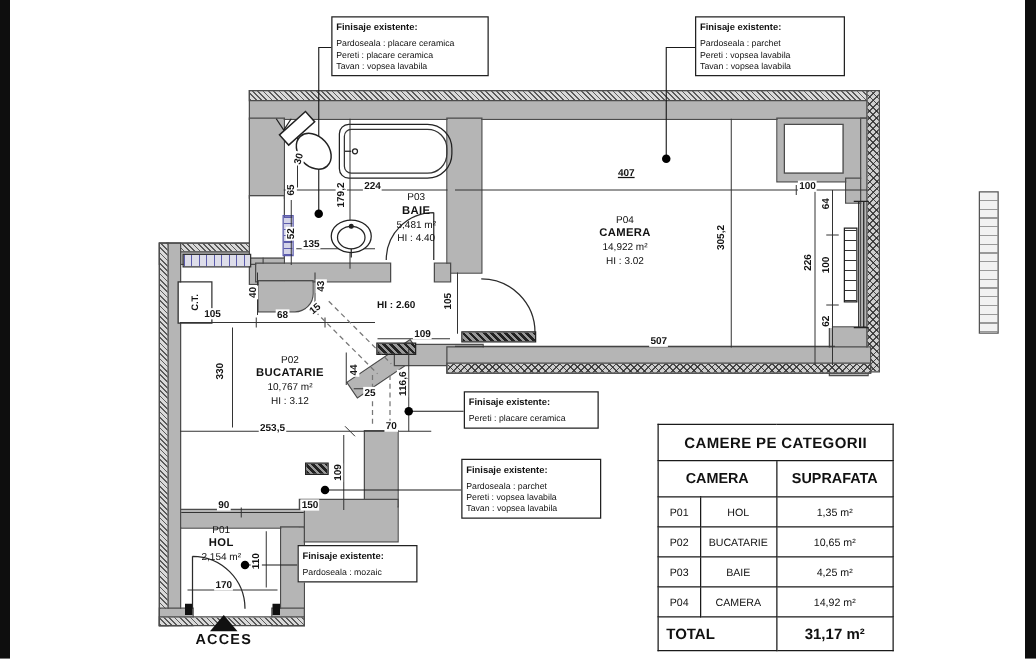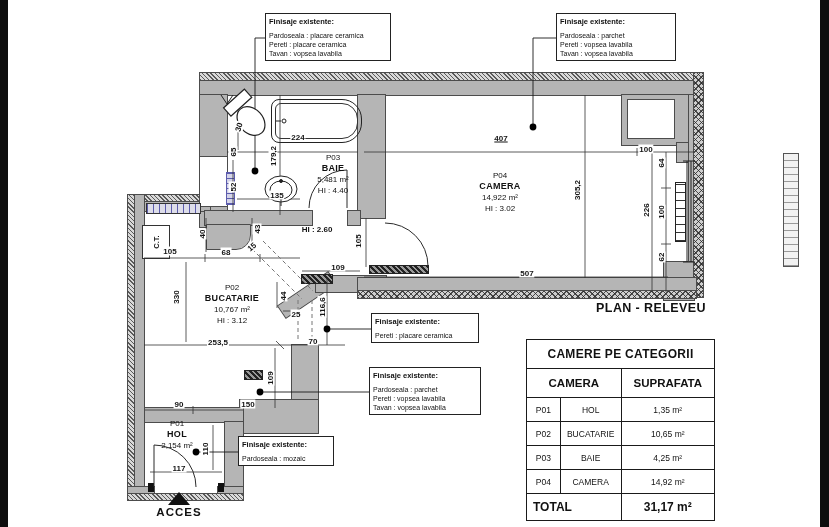--- a/index.html
+++ b/index.html
@@ -171,26 +171,26 @@
       <circle cx="281" cy="181" r="1.5" fill="#222"></circle>
     </g>
 
     <g stroke="#222" stroke-width="1" fill="#fff">
       <circle cx="284" cy="121" r="2"></circle>
         <path d="M276 121H281" fill="none"></path>
     </g>
   </svg>
 
   <div id="dims">
-      <span class="dim" style="left: 298px; top: 137px; transform: translate(-50%, -50%) rotate(0deg);">224</span>
+      <span class="dim" style="left: 298px; top: 149px; transform: translate(-50%, -50%) rotate(0deg);">224</span>
       <span class="dim" style="left: 273px; top: 156px; transform: translate(-50%, -50%) rotate(-90deg);">179,2</span>
       <span class="dim" style="left: 233px; top: 152px; transform: translate(-50%, -50%) rotate(-90deg);">65</span>
       <span class="dim" style="left: 239px; top: 127px; transform: translate(-50%, -50%) rotate(-75deg);">30</span>
       <span class="dim" style="left: 233px; top: 187px; transform: translate(-50%, -50%) rotate(-90deg);">52</span>
-      <span class="dim" style="left: 277px; top: 195px; transform: translate(-50%, -50%) rotate(0deg);">135</span>
+      <span class="dim" style="left: 249px; top: 195px; transform: translate(-50%, -50%) rotate(0deg);">135</span>
       <span class="dim" style="left: 501px; top: 138px; transform: translate(-50%, -50%) rotate(0deg); text-decoration: underline;">407</span>
       <span class="dim" style="left: 646px; top: 149px; transform: translate(-50%, -50%) rotate(0deg);">100</span>
       <span class="dim" style="left: 577px; top: 190px; transform: translate(-50%, -50%) rotate(-90deg);">305,2</span>
       <span class="dim" style="left: 646px; top: 210px; transform: translate(-50%, -50%) rotate(-90deg);">226</span>
       <span class="dim" style="left: 661px; top: 163px; transform: translate(-50%, -50%) rotate(-90deg);">64</span>
       <span class="dim" style="left: 661px; top: 212px; transform: translate(-50%, -50%) rotate(-90deg);">100</span>
       <span class="dim" style="left: 661px; top: 257px; transform: translate(-50%, -50%) rotate(-90deg);">62</span>
       <span class="dim" style="left: 527px; top: 273px; transform: translate(-50%, -50%) rotate(0deg);">507</span>
       <span class="dim" style="left: 358px; top: 241px; transform: translate(-50%, -50%) rotate(-90deg);">105</span>
       <span class="dim" style="left: 170px; top: 251px; transform: translate(-50%, -50%) rotate(0deg);">105</span>
@@ -201,21 +201,21 @@
       <span class="dim" style="left: 176px; top: 297px; transform: translate(-50%, -50%) rotate(-90deg);">330</span>
       <span class="dim" style="left: 218px; top: 342px; transform: translate(-50%, -50%) rotate(0deg);">253,5</span>
       <span class="dim" style="left: 283px; top: 296px; transform: translate(-50%, -50%) rotate(-90deg);">44</span>
       <span class="dim" style="left: 296px; top: 314px; transform: translate(-50%, -50%) rotate(0deg);">25</span>
       <span class="dim" style="left: 338px; top: 267px; transform: translate(-50%, -50%) rotate(0deg);">109</span>
       <span class="dim" style="left: 322px; top: 307px; transform: translate(-50%, -50%) rotate(-90deg);">116,6</span>
       <span class="dim" style="left: 313px; top: 341px; transform: translate(-50%, -50%) rotate(0deg);">70</span>
       <span class="dim" style="left: 270px; top: 378px; transform: translate(-50%, -50%) rotate(-90deg);">109</span>
       <span class="dim" style="left: 179px; top: 404px; transform: translate(-50%, -50%) rotate(0deg);">90</span>
       <span class="dim" style="left: 248px; top: 404px; transform: translate(-50%, -50%) rotate(0deg);">150</span>
-      <span class="dim" style="left: 179px; top: 468px; transform: translate(-50%, -50%) rotate(0deg);">117</span>
+      <span class="dim" style="left: 179px; top: 468px; transform: translate(-50%, -50%) rotate(0deg);">170</span>
       <span class="dim" style="left: 205px; top: 449px; transform: translate(-50%, -50%) rotate(-90deg);">110</span>
     </div>
   <div id="rooms">
       <div class="room-label" style="left: 333px; top: 152px;">
         <div class="rid">P03</div>
         <div class="rname">BAIE</div>
         <div class="rarea">5,481 m²</div>
         <div class="rhi">HI : 4.40</div>
       </div>
       <div class="room-label" style="left: 500px; top: 170px;">
@@ -230,21 +230,21 @@
         <div class="rarea">10,767 m²</div>
         <div class="rhi">HI : 3.12</div>
       </div>
       <div class="room-label" style="left: 177px; top: 418px;">
         <div class="rid">P01</div>
         <div class="rname">HOL</div>
         <div class="rarea">2,154 m²</div>
       </div>
     </div>
   <div id="flabels">
-      <span class="flabel" style="left: 317px; top: 229px; transform: translate(-50%, -50%);">HI : 2.60</span>
+      <span class="flabel" style="left: 317px; top: 244px; transform: translate(-50%, -50%);">HI : 2.60</span>
     </div>
   <div id="notes">
       <div class="note" style="left: 265px; top: 13px; width: 118px;">
         <div class="nt">Finisaje existente:</div>
         <div>Pardoseala : placare ceramica</div>
         <div>Pereti : placare ceramica</div>
         <div>Tavan : vopsea lavabila</div>
       </div>
       <div class="note" style="left: 556px; top: 13px; width: 112px;">
         <div class="nt">Finisaje existente:</div>
@@ -261,21 +261,20 @@
         <div>Pardoseala : parchet</div>
         <div>Pereti : vopsea lavabila</div>
         <div>Tavan : vopsea lavabila</div>
       </div>
       <div class="note" style="left: 238px; top: 436px; width: 88px;">
         <div class="nt">Finisaje existente:</div>
         <div>Pardoseala : mozaic</div>
       </div>
     </div>
 
-  <div id="plan-title">PLAN - RELEVEU</div>
   <div id="acces-arrow"></div>
   <div id="acces">ACCES</div>
 
   <table id="legend">
     <tbody>
         <tr>
           <td class="ttl" colspan="3">CAMERE PE CATEGORII</td>
         </tr>
     <tr>
       <td class="hdr" colspan="2">CAMERA</td>

